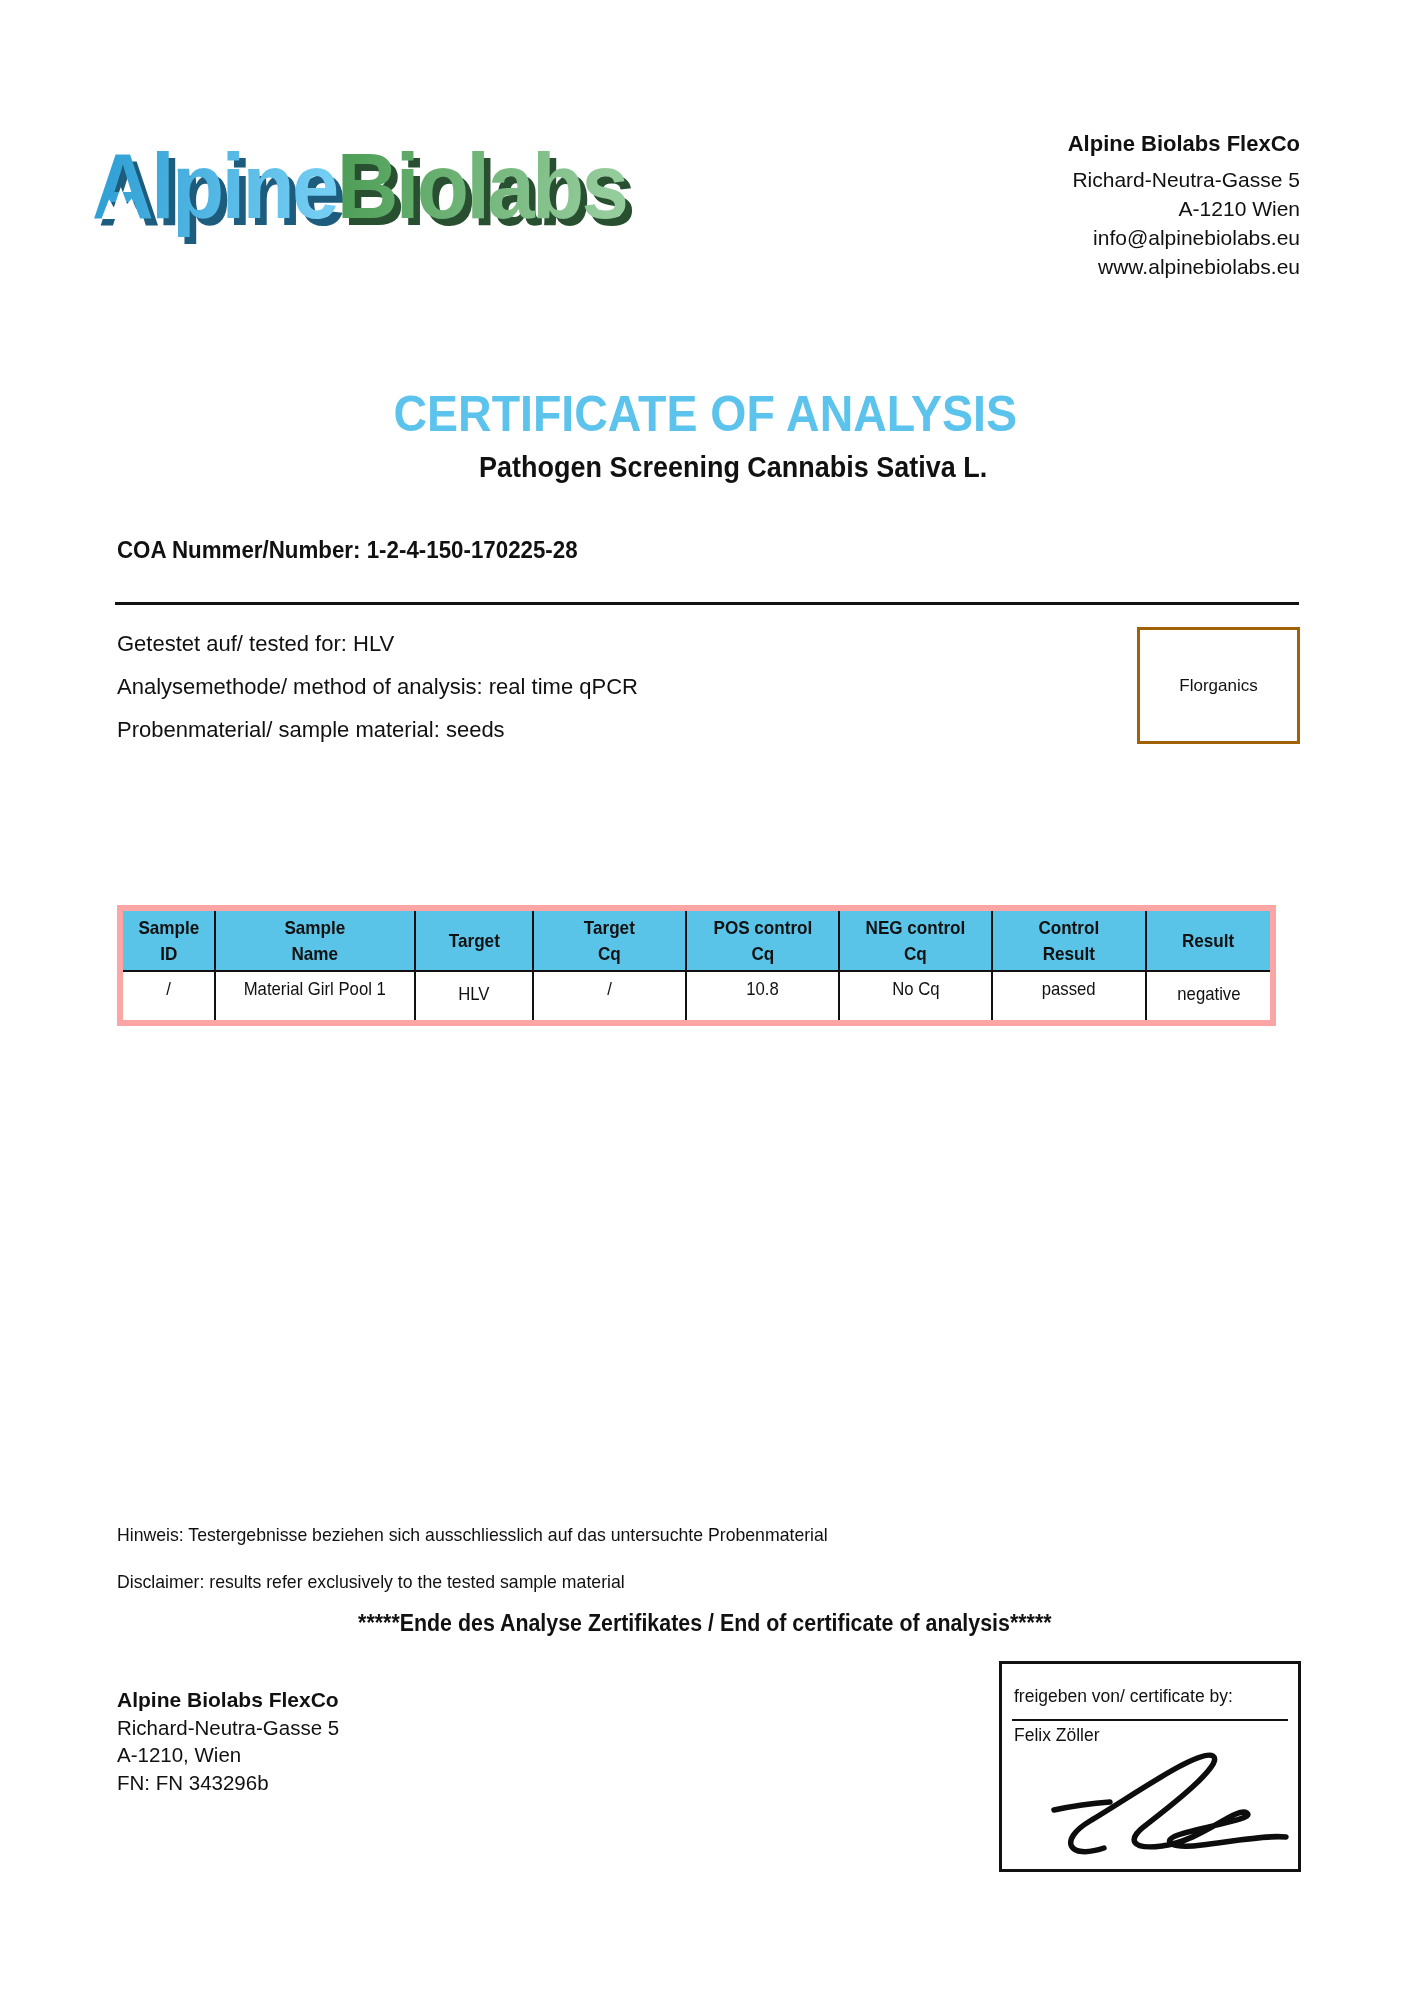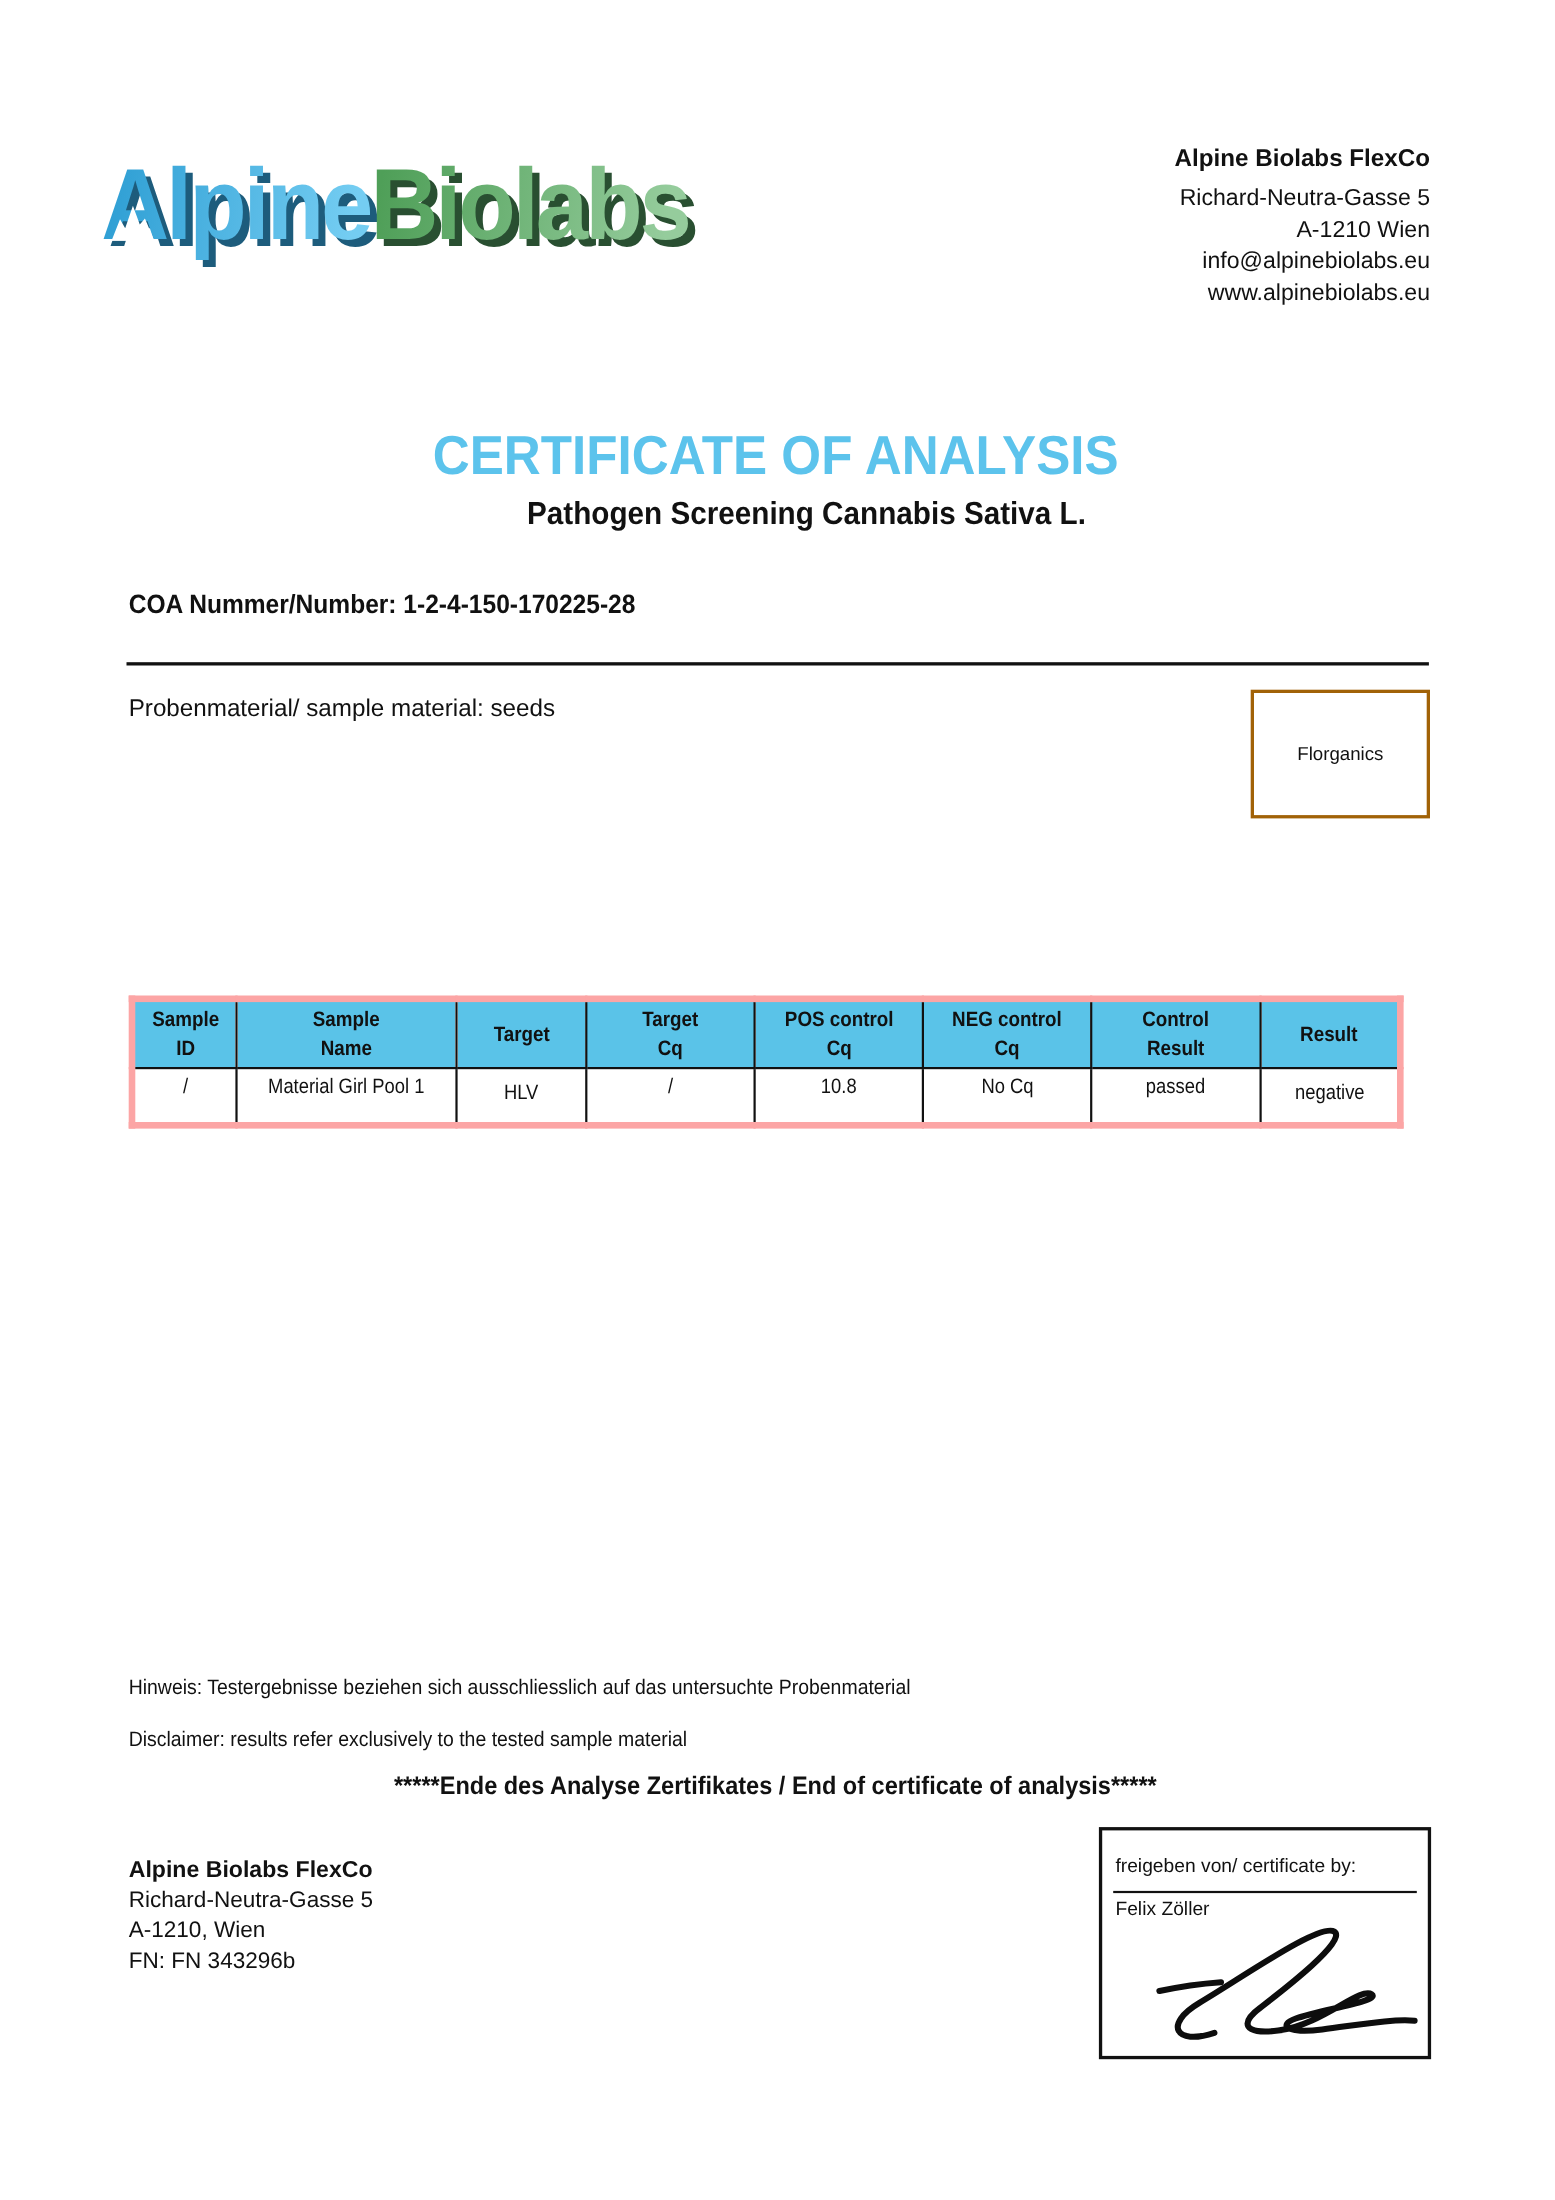--- a/index.html
+++ b/index.html
@@ -115,20 +115,22 @@
   <div class="abs center-line subtitle">
     <span class="condc">Pathogen Screening Cannabis Sativa L.</span>
   </div>
   <div class="abs coa">
     <span class="cond">COA Nummer/Number: 1-2-4-150-170225-28</span>
   </div>
 
   <div class="abs rule"></div>
 
   <div class="abs details">
+    <div>Getestet auf/ tested for: HLV</div>
+    <div>Analysemethode/ method of analysis: real time qPCR</div>
     <div>Probenmaterial/ sample material: seeds</div>
   </div>
 
   <div class="abs client-box">
     <span>Florganics</span>
   </div>
 
   <div class="abs results">
     <table>
       <colgroup>

